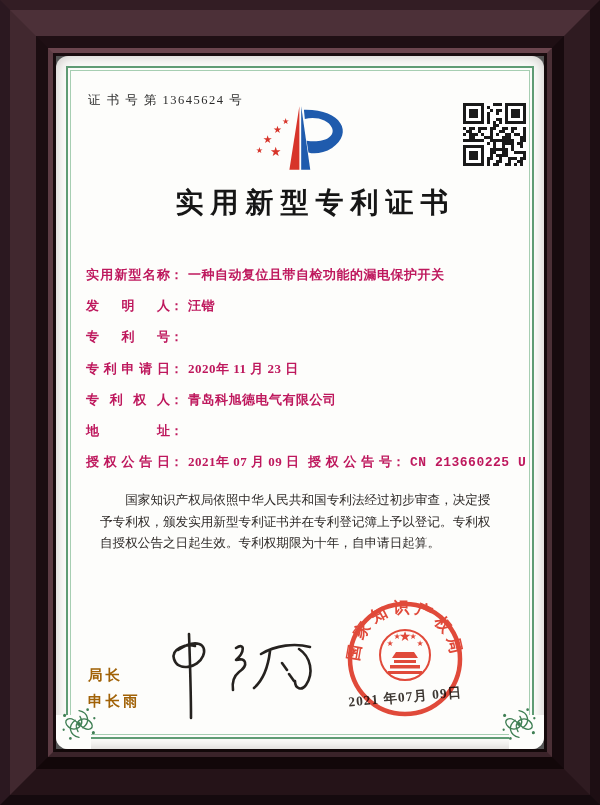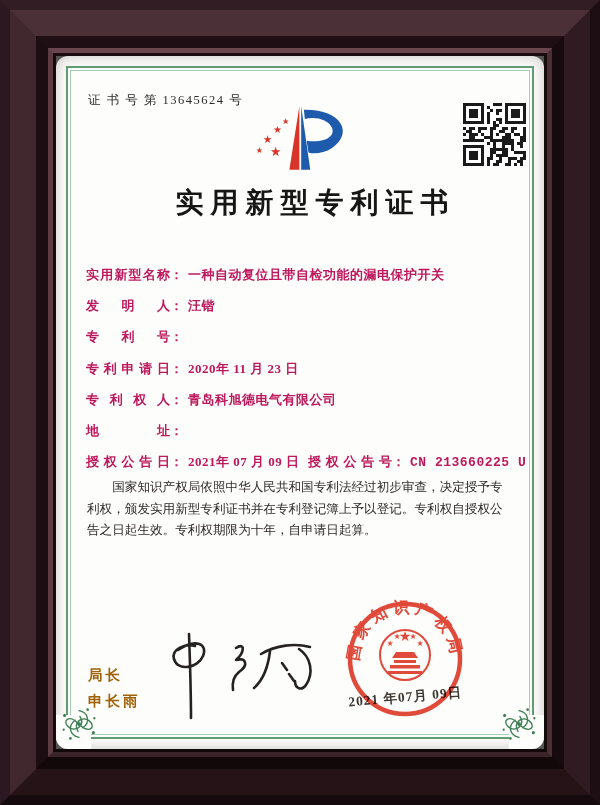--- a/index.html
+++ b/index.html
@@ -35,21 +35,21 @@
   .fields{position:absolute;left:30px;top:203px;width:436px;font-size:13px;
           font-weight:bold;color:#be185d;}
   .row{height:31.3px;display:flex;align-items:center;white-space:nowrap;position:relative;}
   .lbl{display:inline-block;width:84px;text-align:justify;text-align-last:justify;}
   .colon{display:inline-block;margin-right:5px;}
   .val{letter-spacing:.5px;}
   .pair2{position:absolute;left:222px;top:0;display:flex;align-items:center;height:100%;font-family:Liberation Mono, monospace;}
   
   .body-text{position:absolute;left:28px;top:418px;width:434px;font-size:12.6px;
              line-height:1.72;color:#2e2a28;font-weight:500;}
-  .body-text p{margin:3px;text-indent:2em;}
+  .body-text p{margin:16px;text-indent:2em;}
   
   .officer{position:absolute;left:32px;top:606px;font-family:"Liberation Sans","DejaVu Sans",sans-serif;
            font-weight:600;font-size:14.5px;letter-spacing:3px;color:#a16207;line-height:26px;}
   .signature{position:absolute;left:92px;top:572px;width:195px;height:100px;}
   .seal{position:absolute;left:279px;top:533px;width:140px;height:140px;
         mix-blend-mode:multiply;opacity:.92;}
   .seal-date{position:absolute;left:292px;top:630px;width:170px;font-size:13.5px;
              font-weight:bold;color:#3e3833;letter-spacing:1px;transform:rotate(-5deg);}
 </style>
 </head>

